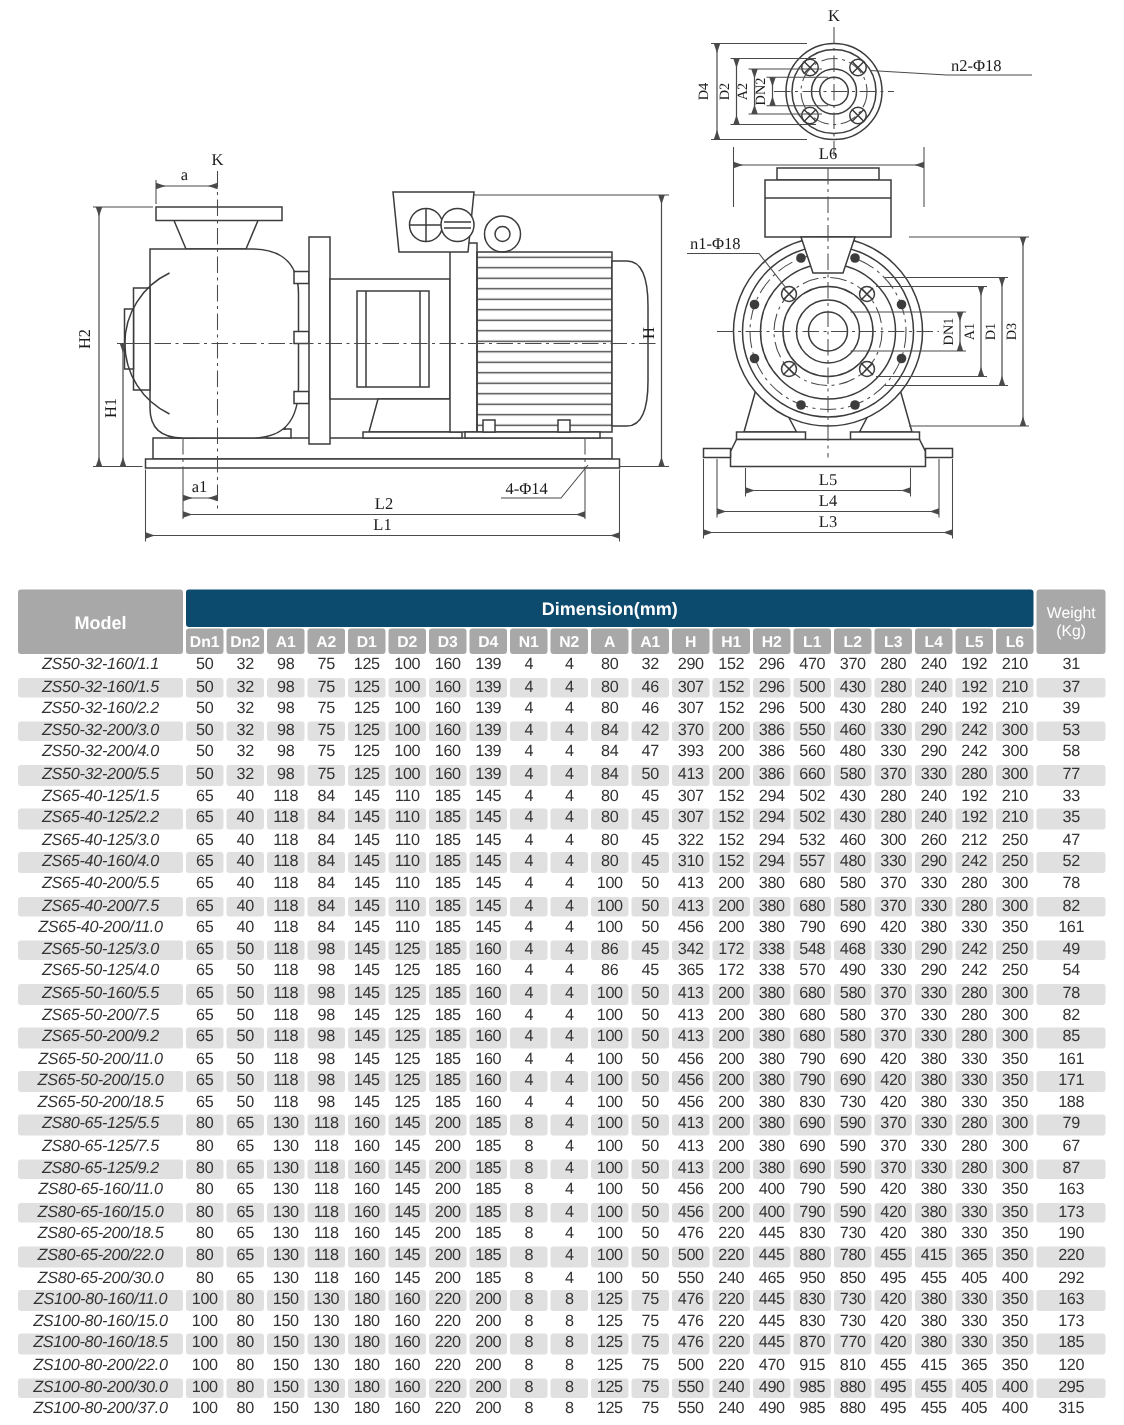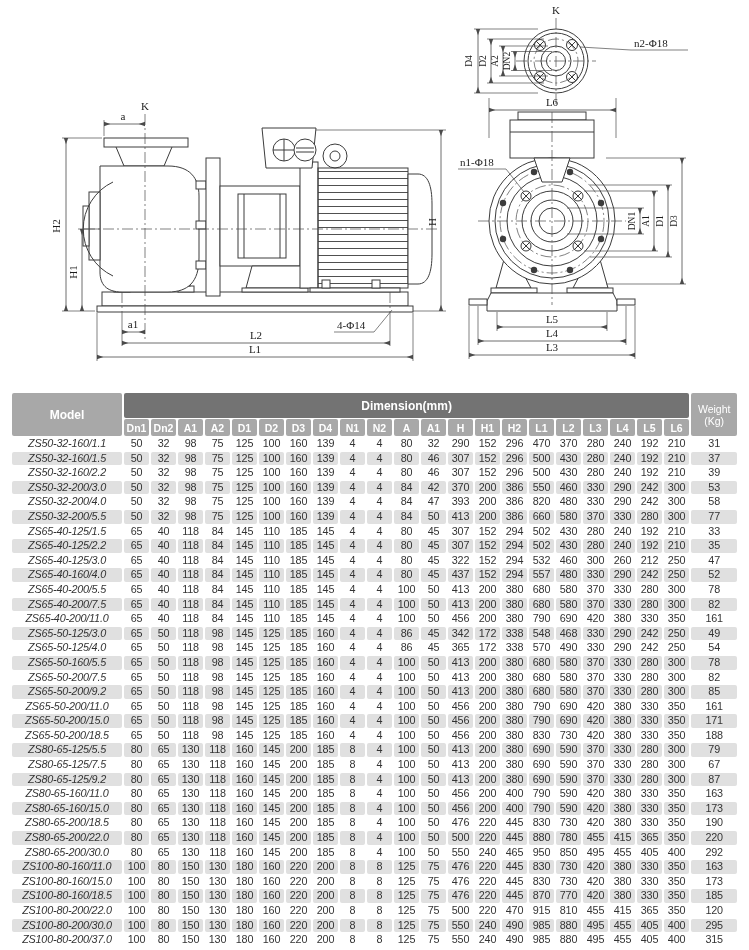--- a/index.html
+++ b/index.html
@@ -13,21 +13,21 @@
   .cl{stroke:#4a4a4a;stroke-width:0.7;fill:none;stroke-dasharray:11 3 2 3;}
   .ext{stroke:#4a4a4a;stroke-width:0.7;fill:none;}
   .dim{stroke:#4a4a4a;stroke-width:0.8;fill:none;}
   .dot{fill:#3c3c3c;stroke:none;}
   .lbl{font-family:"Liberation Serif",serif;font-size:11px;fill:#1c1c1c;}
   .lbl-s{font-family:"Liberation Serif",serif;font-size:9.5px;fill:#1c1c1c;}
 
   
   table.dims{position:absolute;left:10px;top:392px;border-collapse:separate;border-spacing:2px 1px;table-layout:fixed;width:729px;}
   table.dims th,table.dims td{padding:0;text-align:center;overflow:hidden;white-space:nowrap;}
-  th.grp{background:#737373;color:#fff;font-size:12px;font-weight:bold;height:25px;border-radius:2px;}
+  th.grp{background:#0c4a6e;color:#fff;font-size:12px;font-weight:bold;height:25px;border-radius:2px;}
   th.model-h{background:#a8a8a8;color:#fff;font-size:12px;font-weight:bold;border-radius:2px;margin-left:43px;}
   th.weight-h{background:#a8a8a8;color:#fff;font-size:10.5px;font-weight:normal;line-height:12px;border-radius:2px;}
   th.sub{background:#a8a8a8;color:#fff;font-size:10.5px;font-weight:bold;height:17px;border-radius:2px;}
   td{height:13.6px;line-height:13.6px;font-size:10.8px;color:#333;letter-spacing:-0.2px;}
   td.model{text-align:left;padding-left:3px;font-style:italic;}
   tbody tr:nth-child(even) td{background:#e0e0e0;border-radius:2px;}
 </style>
 </head>
 <body>
 
@@ -407,21 +407,21 @@
           <td>100</td>
           <td>160</td>
           <td>139</td>
           <td>4</td>
           <td>4</td>
           <td>84</td>
           <td>47</td>
           <td>393</td>
           <td>200</td>
           <td>386</td>
-          <td>820</td>
+          <td>560</td>
           <td>480</td>
           <td>330</td>
           <td>290</td>
           <td>242</td>
           <td>300</td>
           <td class="weight">58</td>
         </tr>
         <tr>
           <td class="model">ZS50-32-200/5.5</td>
           <td>50</td>
@@ -529,21 +529,21 @@
           <td>118</td>
           <td>84</td>
           <td>145</td>
           <td>110</td>
           <td>185</td>
           <td>145</td>
           <td>4</td>
           <td>4</td>
           <td>80</td>
           <td>45</td>
-          <td>437</td>
+          <td>310</td>
           <td>152</td>
           <td>294</td>
           <td>557</td>
           <td>480</td>
           <td>330</td>
           <td>290</td>
           <td>242</td>
           <td>250</td>
           <td class="weight">52</td>
         </tr>

